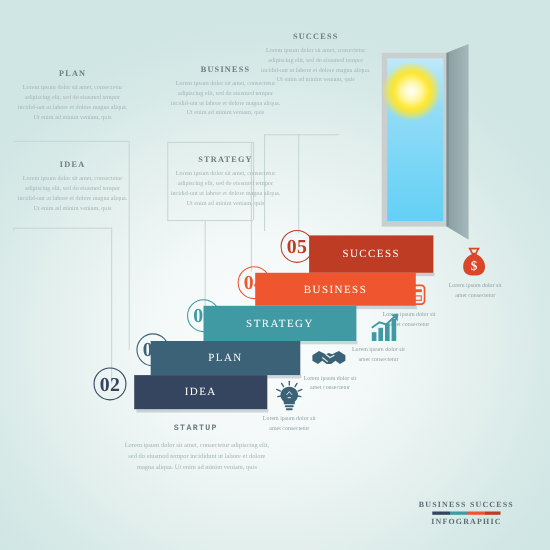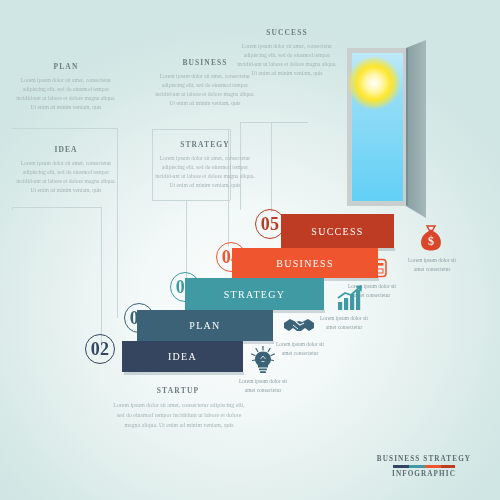--- a/index.html
+++ b/index.html
@@ -105,21 +105,21 @@
     font-size: 5.4px;
     line-height: 1.62;
     color: #8fa0a4;
     width: 56px;
   }
   .icon-box { position: absolute; }
 
   
   .startup-title {
     position: absolute;
-    font-family: Liberation Serif, serif;
+    font-family: Liberation Mono, monospace;
     font-size: 7.5px;
     letter-spacing: 1.2px;
     font-weight: bold;
     color: #6d7d80;
     text-align: center;
   }
   .startup-body {
     position: absolute;
     font-family: "Liberation Serif", serif;
     font-size: 5.9px;
@@ -329,18 +329,18 @@
       <rect x="10" y="25.2" width="6" height="1.7" rx="0.6" fill="#3c6278"></rect>
       <path d="M10.5 13 L13 10 L15.5 13 M11.5 15.5 L14.5 15.5" fill="none" stroke="#dfeaea" stroke-width="0.9"></path>
     </svg>
   </div>
   <div class="icap" style="left:235px; top:377px;">Lorem ipsum dolor sit amet consectetur</div>
 
   <div class="startup-title" style="left:118px; top:386px; width:120px;">STARTUP</div>
   <div class="startup-body" style="left:113px; top:401px; width:132px;">Lorem ipsum dolor sit amet, consectetur adipiscing elit, sed do eiusmod tempor incididunt ut labore et dolore magna aliqua. Ut enim ad minim veniam, quis</div>
 
   <div class="footer" style="left:366px; top:455px; width:116px;">
-    <div class="footer-line1">BUSINESS  STRATEGY</div>
+    <div class="footer-line1">BUSINESS  SUCCESS</div>
     <div class="footer-bar" style="background: linear-gradient(to right, #35455f 0%, #35455f 26%, #3f9aa4 26%, #3f9aa4 52%, #ef5630 52%, #ef5630 78%, #bf3c24 78%, #bf3c24 100%);"></div>
     <div class="footer-line2">INFOGRAPHIC</div>
   </div>
 
 </div>
 
 </body></html>

